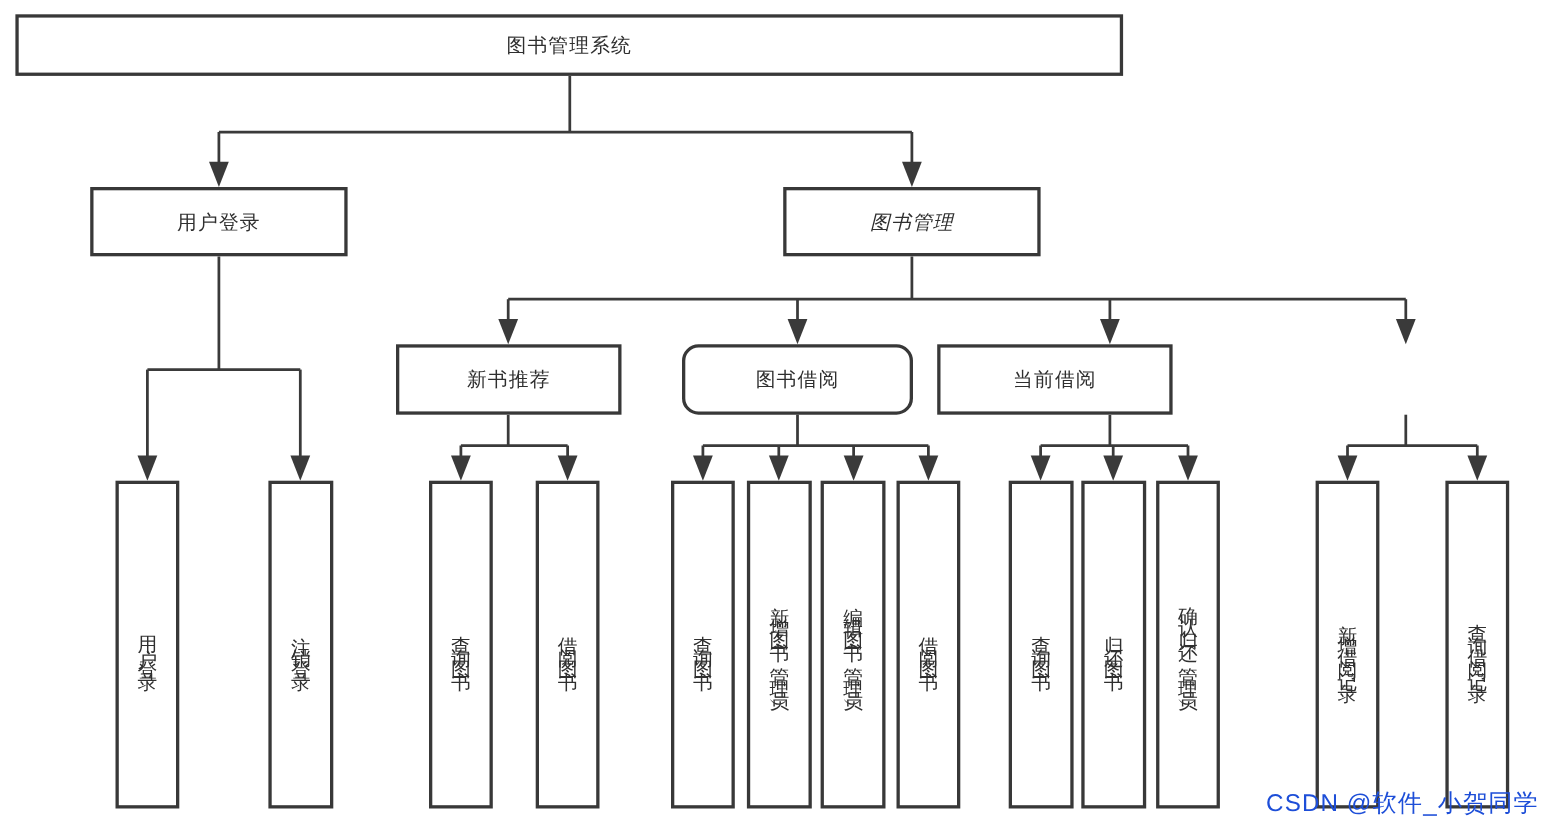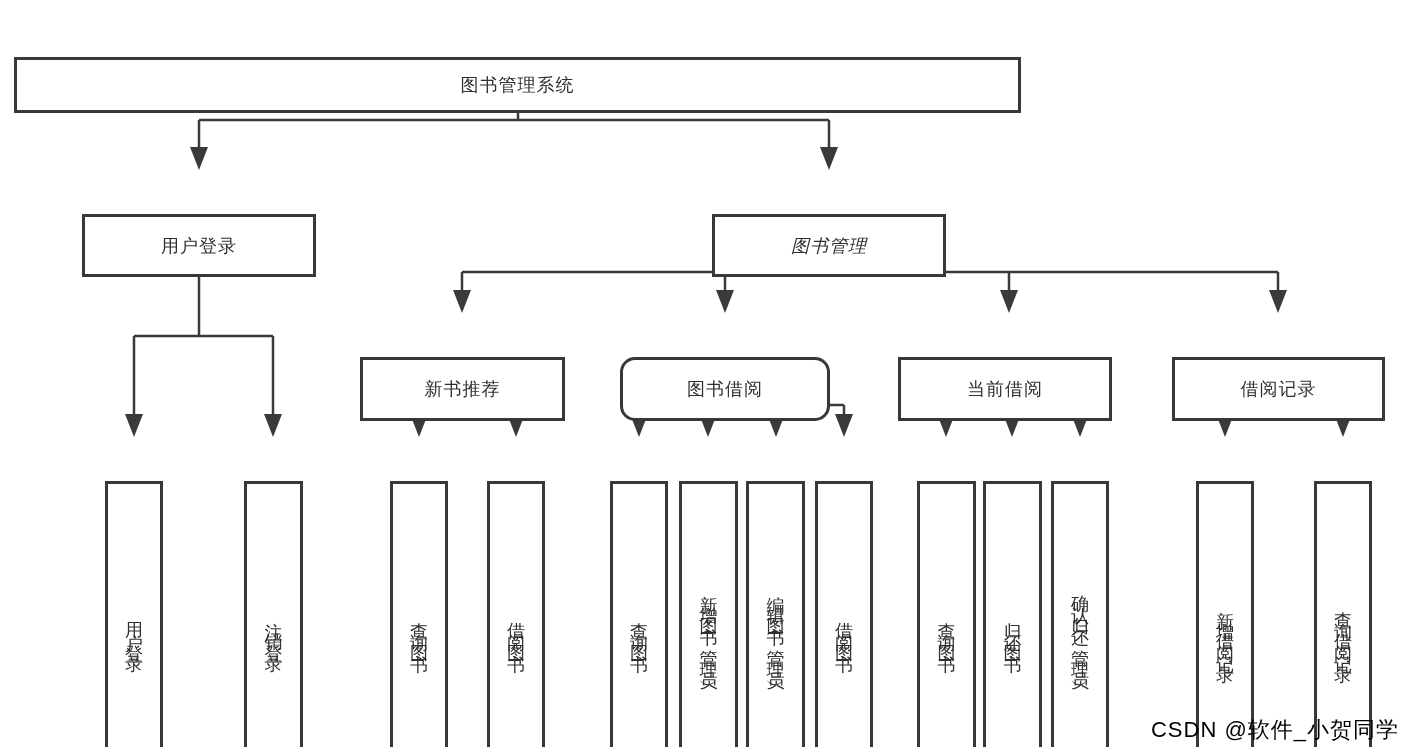--- a/index.html
+++ b/index.html
@@ -17,21 +17,20 @@
 
   .node {
     position: absolute;
     box-sizing: border-box;
     border: 3px solid #383838;
     background: #ffffff;
     display: flex;
     align-items: center;
     justify-content: center;
     color: #2f2f2f;
-    margin-top: 44px;
   }
 
   .node.h { font-size: 18px; letter-spacing: 1px; }
 
   .node.v { font-size: 18px; }
   .node.v span {
     writing-mode: vertical-lr;
     text-orientation: mixed;
     letter-spacing: 11px;
     line-height: 1;
@@ -39,21 +38,21 @@
   }
 
   
   .n-root   { left: 14px;  top: 13px;  width: 1007px; height: 56px; }
   
   .n-user-login { left: 82px;  top: 170px; width: 234px; height: 63px; }
   .n-book-mgmt  { left: 712px; top: 170px; width: 234px; height: 63px; font-style: italic; }
   
   .n-new-book { left: 360px;  top: 313px; width: 205px; height: 64px; font-family: Liberation Serif, serif; }
   .n-borrow   { left: 620px;  top: 313px; width: 210px; height: 64px; border-radius: 15px; }
-  .n-current  { left: 898px;  top: 313px; width: 214px; height: 64px; }
+  .n-current  { left: 852px;  top: 313px; width: 214px; height: 64px; }
   .n-record   { left: 1172px; top: 313px; width: 213px; height: 64px; }
   
   .leaf { top: 437px; height: 298px; }
   .n-login      { left: 105px;  width: 58px; }
   .n-logout     { left: 244px;  width: 59px; }
   .n-nb-query   { left: 390px;  width: 58px; }
   .n-nb-borrow  { left: 487px;  width: 58px; }
   .n-bb-query   { left: 610px;  width: 58px; }
   .n-bb-add     { left: 679px;  width: 59px; }
   .n-bb-edit    { left: 746px;  width: 59px; }
@@ -62,21 +61,21 @@
   .n-cb-return  { left: 983px;  width: 59px; }
   .n-cb-confirm { left: 1051px; width: 58px; }
   .n-br-add     { left: 1196px; width: 58px; }
   .n-br-query   { left: 1314px; width: 58px; }
 
   .watermark {
     position: absolute;
     right: 6px;
     bottom: 2px;
     font-size: 22px;
-    color: #000000;
+    color: #1d4ed8;
     letter-spacing: 1px;
     white-space: nowrap;
     margin-top: 15px;
   }
 </style>
 </head>
 <body>
 
 <div class="canvas">
 
@@ -162,23 +161,20 @@
 
   <div class="node h n-new-book">
     <span>新书推荐</span>
   </div>
   <div class="node h n-borrow">
     <span>图书借阅</span>
   </div>
   <div class="node h n-current">
     <span>当前借阅</span>
   </div>
-  <div class="node h n-record">
-    <span>借阅记录</span>
-  </div>
 
   <div class="node v leaf n-login">
     <span>用户登录</span>
   </div>
   <div class="node v leaf n-logout">
     <span>注销登录</span>
   </div>
   <div class="node v leaf n-nb-query">
     <span>查询图书</span>
   </div>

